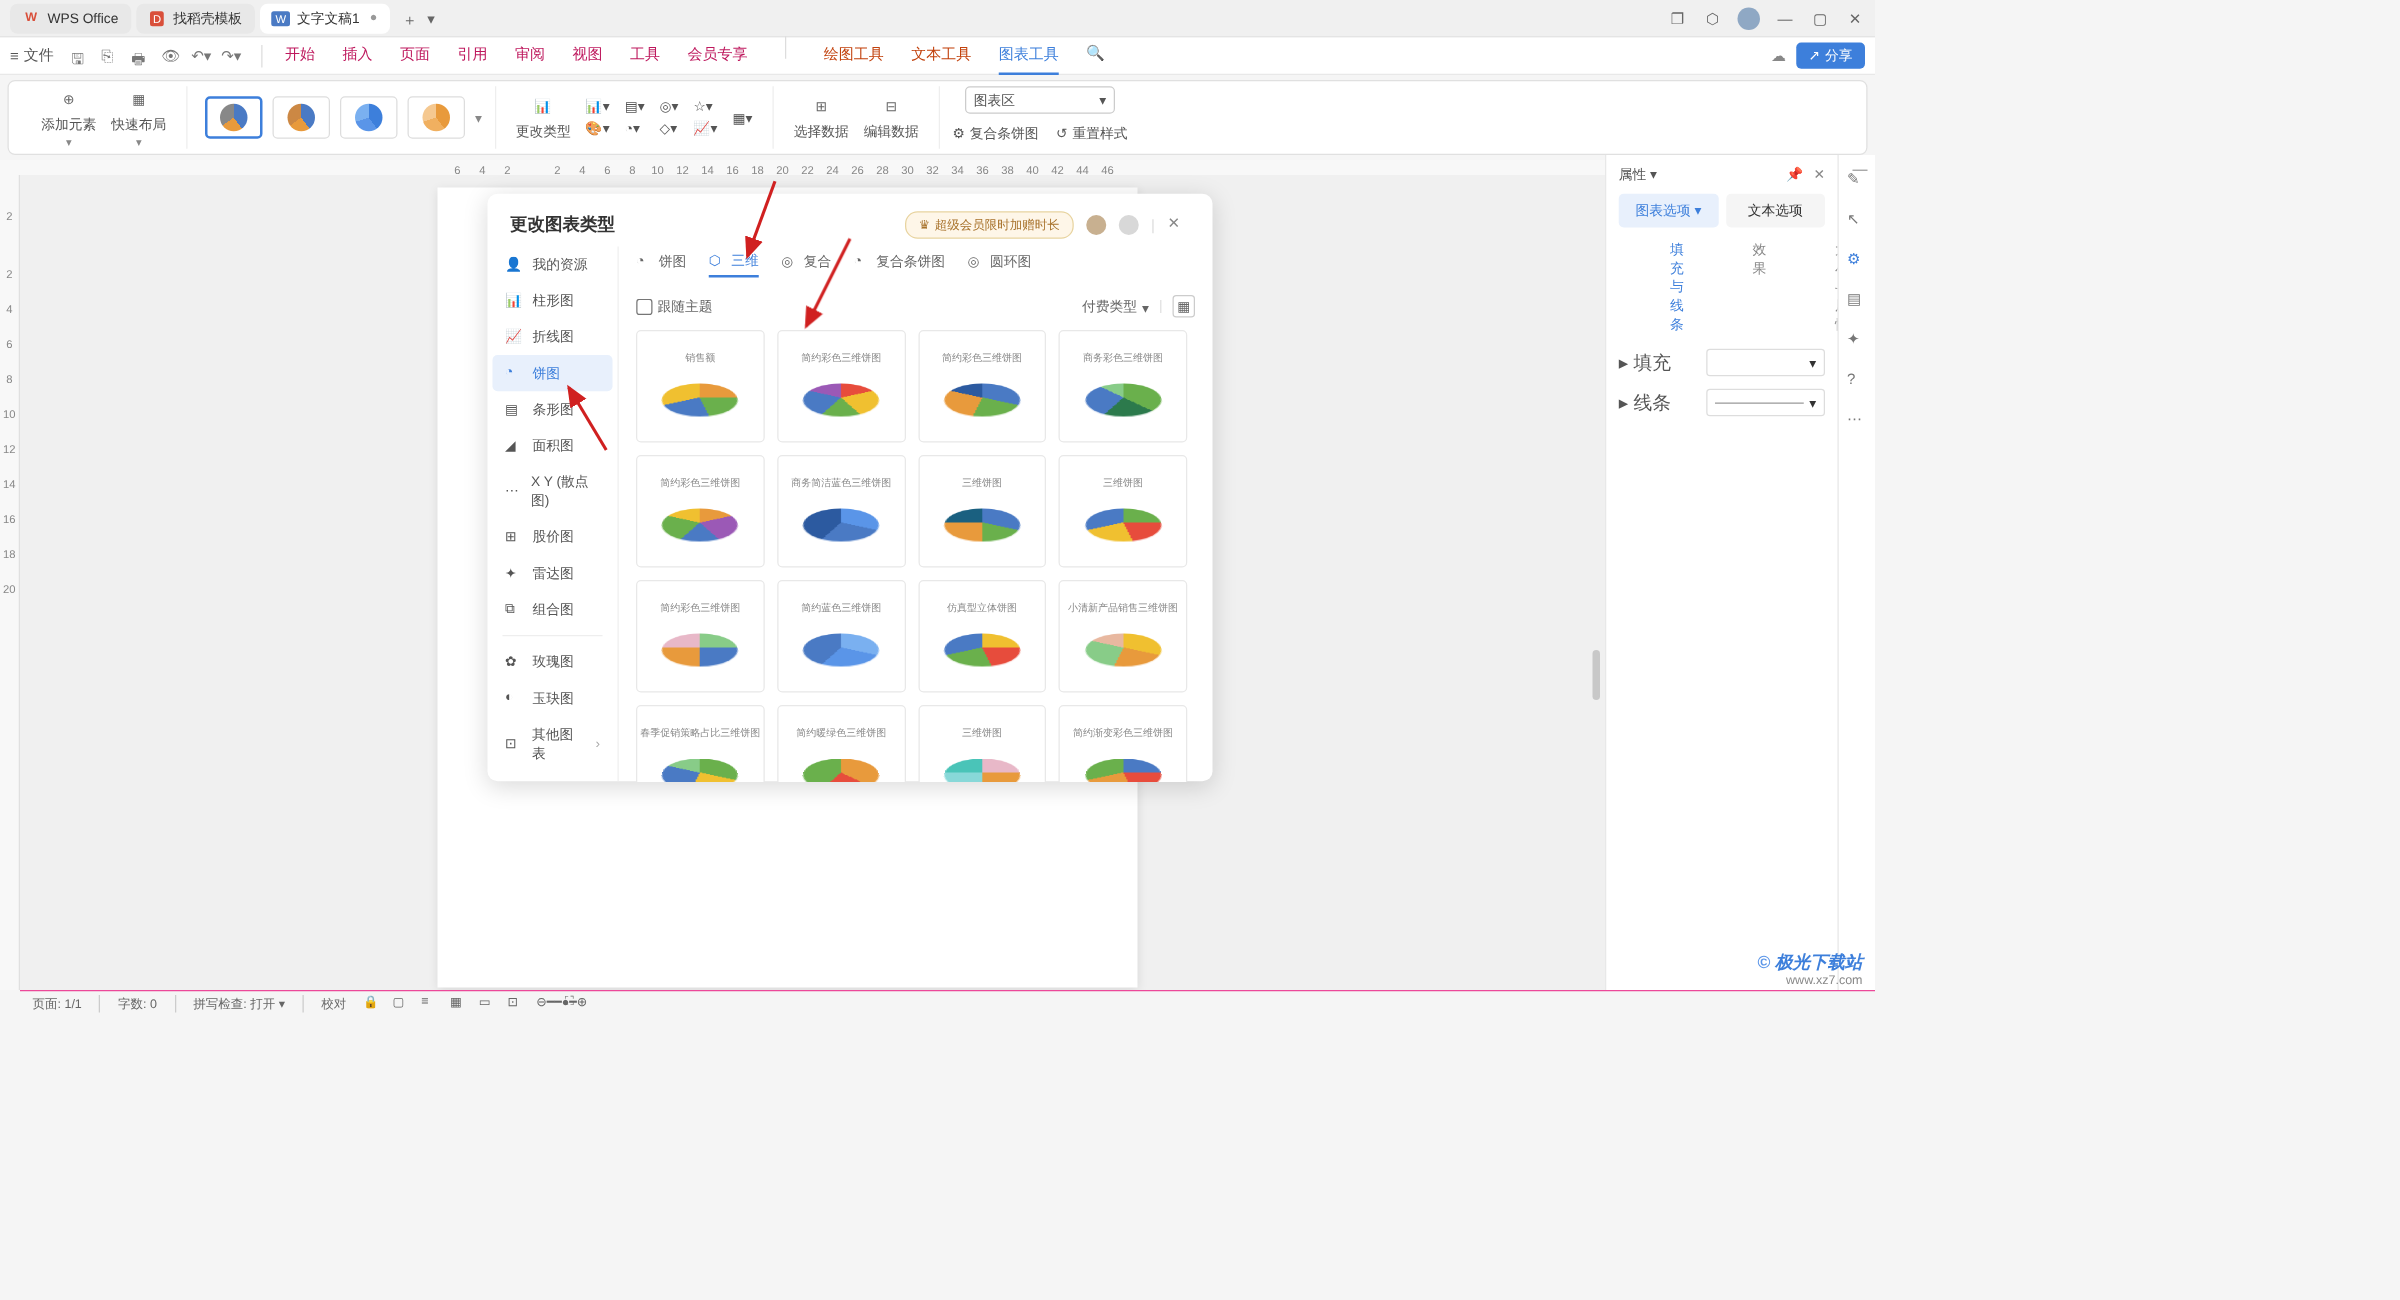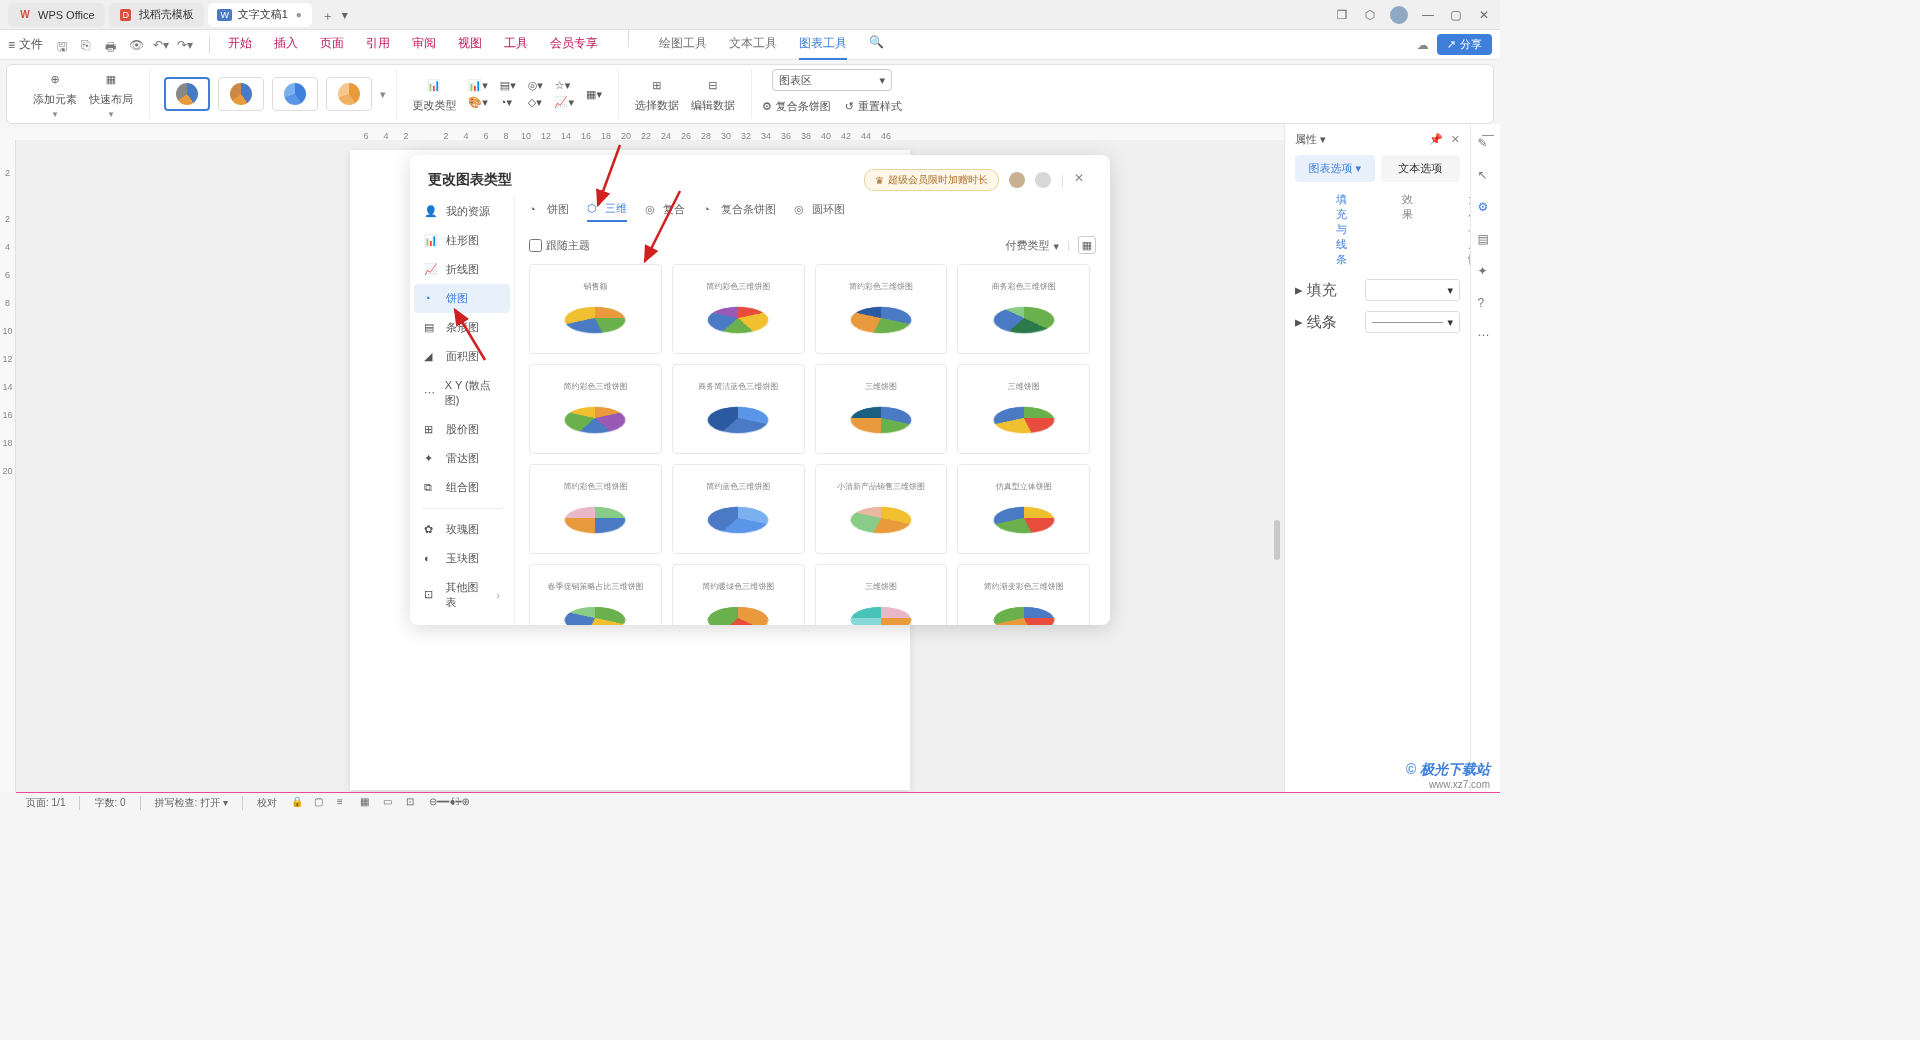--- a/index.html
+++ b/index.html
@@ -20,21 +20,21 @@
 .avatar-sm { width: 18px; height: 18px; border-radius: 50%; background: #8fa8c4; }
 
 
 .menubar { height: 30px; background: #fff; display: flex; align-items: center; padding: 0 8px; border-bottom: 1px solid #e8e8e8; font-size: 12px; position: relative; }
 .file-menu { display: flex; align-items: center; gap: 4px; color: #555; margin-right: 4px; }
 .quick-icons { display: flex; gap: 10px; margin: 0 10px; color: #777; }
 .quick-icons .icon { width: 14px; height: 14px; }
 .divider-v { width: 1px; height: 18px; background: #ddd; margin: 0 8px; }
 .menu-tabs { display: flex; gap: 22px; margin-left: 10px; }
 .menu-tabs .mtab { color: #be185d; cursor: pointer; padding: 6px 0; }
-.menu-tabs .mtab.blue { color: #737373; }
+.menu-tabs .mtab.blue { color: #c2410c; }
 .menu-tabs .mtab.active { color: #3d7fdb; border-bottom: 2px solid #3d7fdb; }
 .menubar .right { position: absolute; right: 8px; display: flex; align-items: center; gap: 8px; }
 .cloud-icon { color: #888; }
 .share-btn { background: #3d7fdb; color: #fff; padding: 3px 10px; border-radius: 4px; font-size: 11px; display: flex; align-items: center; gap: 4px; }
 
 
 .ribbon { height: 60px; background: #fff; display: flex; align-items: center; padding: 0 10px; border: 1px solid #e0e0e0; border-radius: 6px; margin: 4px 6px; font-size: 11px; color: #555; }
 .ribbon-group { display: flex; align-items: center; padding: 0 10px; border-right: 1px solid #eee; height: 50px; }
 .ribbon-btn { display: flex; flex-direction: column; align-items: center; gap: 2px; margin: 0 6px; cursor: pointer; }
 .ribbon-btn .ico { width: 20px; height: 20px; color: #666; display: flex; align-items: center; justify-content: center; }
@@ -53,21 +53,21 @@
 
 .ruler-h { height: 16px; background: #f8f8f8; border-bottom: 1px solid #e0e0e0; display: flex; align-items: center; padding-left: 360px; font-size: 9px; color: #888; gap: 8px; }
 .ruler-h span { width: 12px; text-align: center; }
 
 
 .canvas-area { position: absolute; top: 140px; left: 0; right: 1px; bottom: 20px; background: #f0f0f0; }
 .ruler-v { position: absolute; left: 0; top: 0; width: 16px; height: 100%; background: #f8f8f8; border-right: 1px solid #e0e0e0; display: flex; flex-direction: column; align-items: center; font-size: 9px; color: #888; padding-top: 10px; gap: 18px; }
 .page { position: absolute; left: 350px; top: 10px; width: 560px; height: 640px; background: #fff; box-shadow: 0 2px 8px rgba(0,0,0,0.1); }
 
 
-.dialog { position: absolute; left: 390px; top: 155px; width: 700px; height: 470px; background: #fff; border-radius: 8px; box-shadow: 0 4px 20px rgba(0,0,0,0.15); display: flex; flex-direction: column; z-index: 10; margin-left: 20px; }
+.dialog { position: absolute; left: 390px; top: 155px; width: 580px; height: 470px; background: #fff; border-radius: 8px; box-shadow: 0 4px 20px rgba(0,0,0,0.15); display: flex; flex-direction: column; z-index: 10; }
 .dlg-header { display: flex; align-items: center; justify-content: space-between; padding: 14px 18px 6px; }
 .dlg-title { font-size: 14px; font-weight: 600; color: #333; }
 .dlg-header-right { display: flex; align-items: center; gap: 10px; }
 .vip-badge { background: #fef6e8; border: 1px solid #e8d4a0; border-radius: 10px; padding: 3px 10px; font-size: 10px; color: #a8722b; display: flex; align-items: center; gap: 4px; }
 .dlg-close { width: 18px; height: 18px; color: #888; cursor: pointer; }
 .ava-sm { width: 16px; height: 16px; border-radius: 50%; }
 .dlg-body { display: flex; flex: 1; overflow: hidden; }
 .dlg-sidebar { width: 105px; padding: 0 4px; border-right: 1px solid #f0f0f0; }
 .side-item { display: flex; align-items: center; gap: 8px; padding: 7px 10px; font-size: 11px; color: #555; border-radius: 4px; cursor: pointer; }
 .side-item.active { background: #e8f0fc; color: #3d7fdb; }
@@ -467,26 +467,26 @@
           </div>
         <div class="tmpl">
             <span class="ttl">简约彩色三维饼图</span>
             <div class="pie3d" style="background:conic-gradient(#88cc88 0 25%,#4a7ac4 25% 50%,#e89a3c 50% 75%,#e8b8c8 75% 100%)"></div>
           </div>
         <div class="tmpl">
             <span class="ttl">简约蓝色三维饼图</span>
             <div class="pie3d" style="background:conic-gradient(#7ab0f0 0 30%,#5a95e8 30% 60%,#4a7ac4 60% 100%)"></div>
           </div>
         <div class="tmpl">
+            <span class="ttl">仿真型立体饼图</span>
+            <div class="pie3d" style="background:conic-gradient(#f0c030 0 25%,#e74c3c 25% 45%,#6ab04c 45% 70%,#4a7ac4 70% 100%)"></div>
+          </div>
+        <div class="tmpl">
             <span class="ttl">小清新产品销售三维饼图</span>
             <div class="pie3d" style="background:conic-gradient(#f0c030 0 30%,#e89a3c 30% 55%,#88cc88 55% 80%,#e8b8a0 80% 100%)"></div>
-          </div>
-        <div class="tmpl">
-            <span class="ttl">仿真型立体饼图</span>
-            <div class="pie3d" style="background:conic-gradient(#f0c030 0 25%,#e74c3c 25% 45%,#6ab04c 45% 70%,#4a7ac4 70% 100%)"></div>
           </div>
         <div class="tmpl">
             <span class="ttl">春季促销策略占比三维饼图</span>
             <div class="pie3d" style="background:conic-gradient(#6ab04c 0 30%,#f0c030 30% 55%,#4a7ac4 55% 80%,#88cc88 80% 100%)"></div>
           </div>
         <div class="tmpl">
             <span class="ttl">简约暖绿色三维饼图</span>
             <div class="pie3d" style="background:conic-gradient(#e89a3c 0 35%,#e74c3c 35% 60%,#6ab04c 60% 100%)"></div>
           </div>
         <div class="tmpl">

